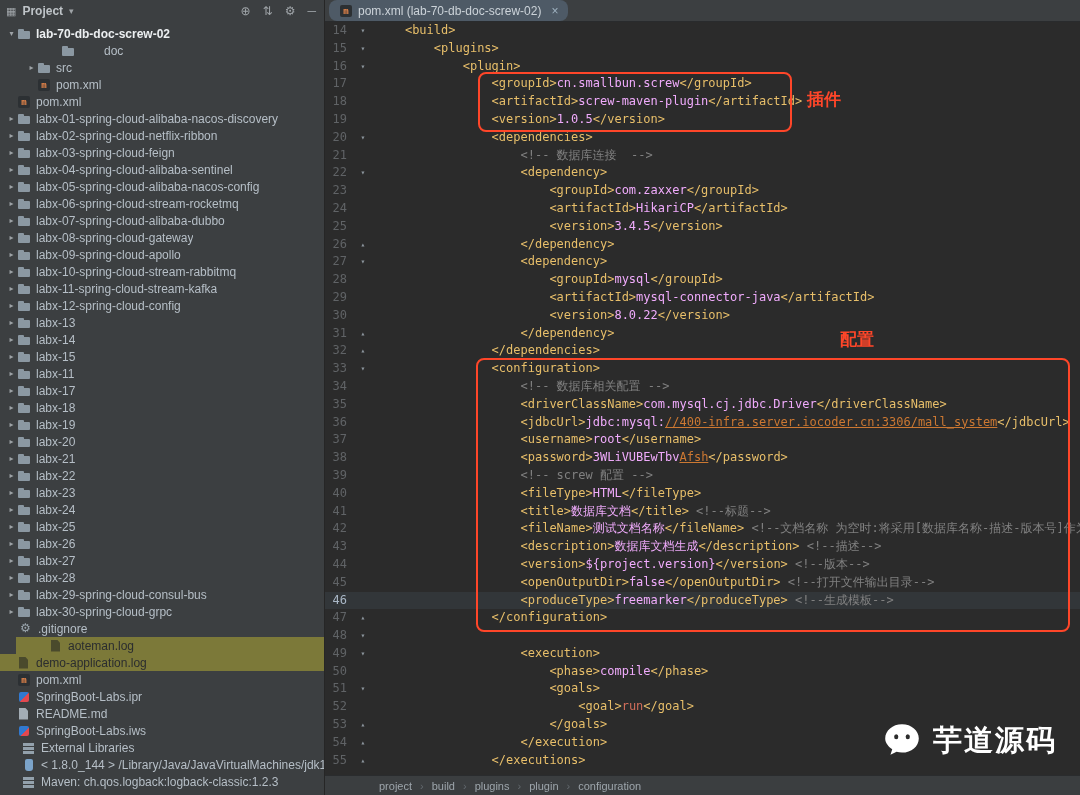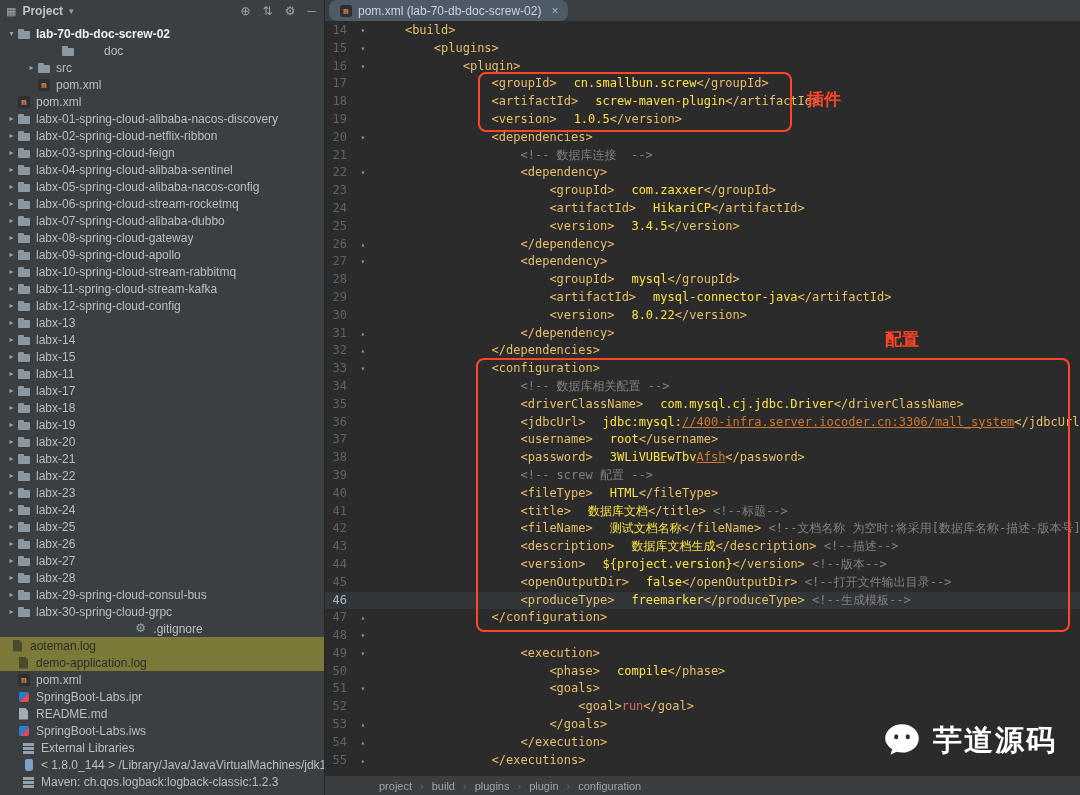--- a/index.html
+++ b/index.html
@@ -61,32 +61,32 @@
   .code { position:absolute; inset:0; }
   .cl { display:flex; height:17.8px; line-height:17.8px;
         font-family:"DejaVu Sans Mono", monospace; font-size:12px; }
   .cl.cur { background:#323639; }
   .num { width:28px; flex:none; text-align:right; padding-right:6px; color:#606366; }
   .cl.cur .num { color:#a9b7c6; }
   .fold { width:20px; flex:none; text-align:center; font-size:8px; color:#8c959d; }
   .lc { white-space:pre; padding-left:3px; }
   .seg-p { color:#a9b7c6; }
   .seg-t { color:#e8bf6a; }
-  .seg-x { color:#fde047;margin-left:17px; }
+  .seg-x { color:#f0abfc; }
   .seg-u { color:#cc7832; text-decoration:underline; }
   .seg-c { color:#808080; }
   .seg-g { color:#d16d5a; }
 
   
   .anno-box { position:absolute; border:2px solid #ff4629; border-radius:8px; pointer-events:none; }
   .box1 { left:153px; top:50px;  width:314px; height:60px; }
   .box2 { left:151px; top:336px; width:594px; height:274px; }
   .anno-label { position:absolute; color:#ff4629; font-size:17px; font-weight:bold; }
   .lbl1 { left:482px; top:66px; }
-  .lbl2 { left:560px; top:306px; }
+  .lbl2 { left:515px; top:306px; }
 
   
   .watermark { position:absolute; left:556px; top:698px; display:flex; align-items:center; gap:10px; }
   .wm-text { color:#ffffff; font-size:29px; font-weight:bold; letter-spacing:2px; }
 
   .breadcrumbs { height:20px; flex:none; background:#3b3e40; border-top:1px solid #2a2c2e;
                  display:flex; align-items:center; padding-left:54px; font-size:11px; color:#9da5ab; }
   .crumb + .crumb::before { content:"›"; color:#63696e; margin:0 8px; }
 </style>
 </head>
@@ -275,26 +275,26 @@
         <div class="row" style="padding-left: 6px;">
           <span class="arrow">▸</span>
           <span class="ic ic-folder"></span>
           <span class="lbl">labx-29-spring-cloud-consul-bus</span>
         </div>
         <div class="row" style="padding-left: 6px;">
           <span class="arrow">▸</span>
           <span class="ic ic-folder"></span>
           <span class="lbl">labx-30-spring-cloud-grpc</span>
         </div>
-        <div class="row" style="padding-left: 2px; justify-content: center;">
+        <div class="row" style="padding-left: 8px;">
           <span class="arrow"></span>
           <span class="ic ic-gear"></span>
           <span class="lbl">.gitignore</span>
         </div>
-        <div class="row hl" style="padding-left: 0;">
+        <div class="row hl" style="padding-left: 22px; margin-left: 16px;">
           <span class="arrow"></span>
           <span class="ic ic-file"></span>
           <span class="lbl">aoteman.log</span>
         </div>
         <div class="row hl" style="padding-left: 6px;">
           <span class="arrow"></span>
           <span class="ic ic-file"></span>
           <span class="lbl">demo-application.log</span>
         </div>
         <div class="row" style="padding-left: 6px;">

